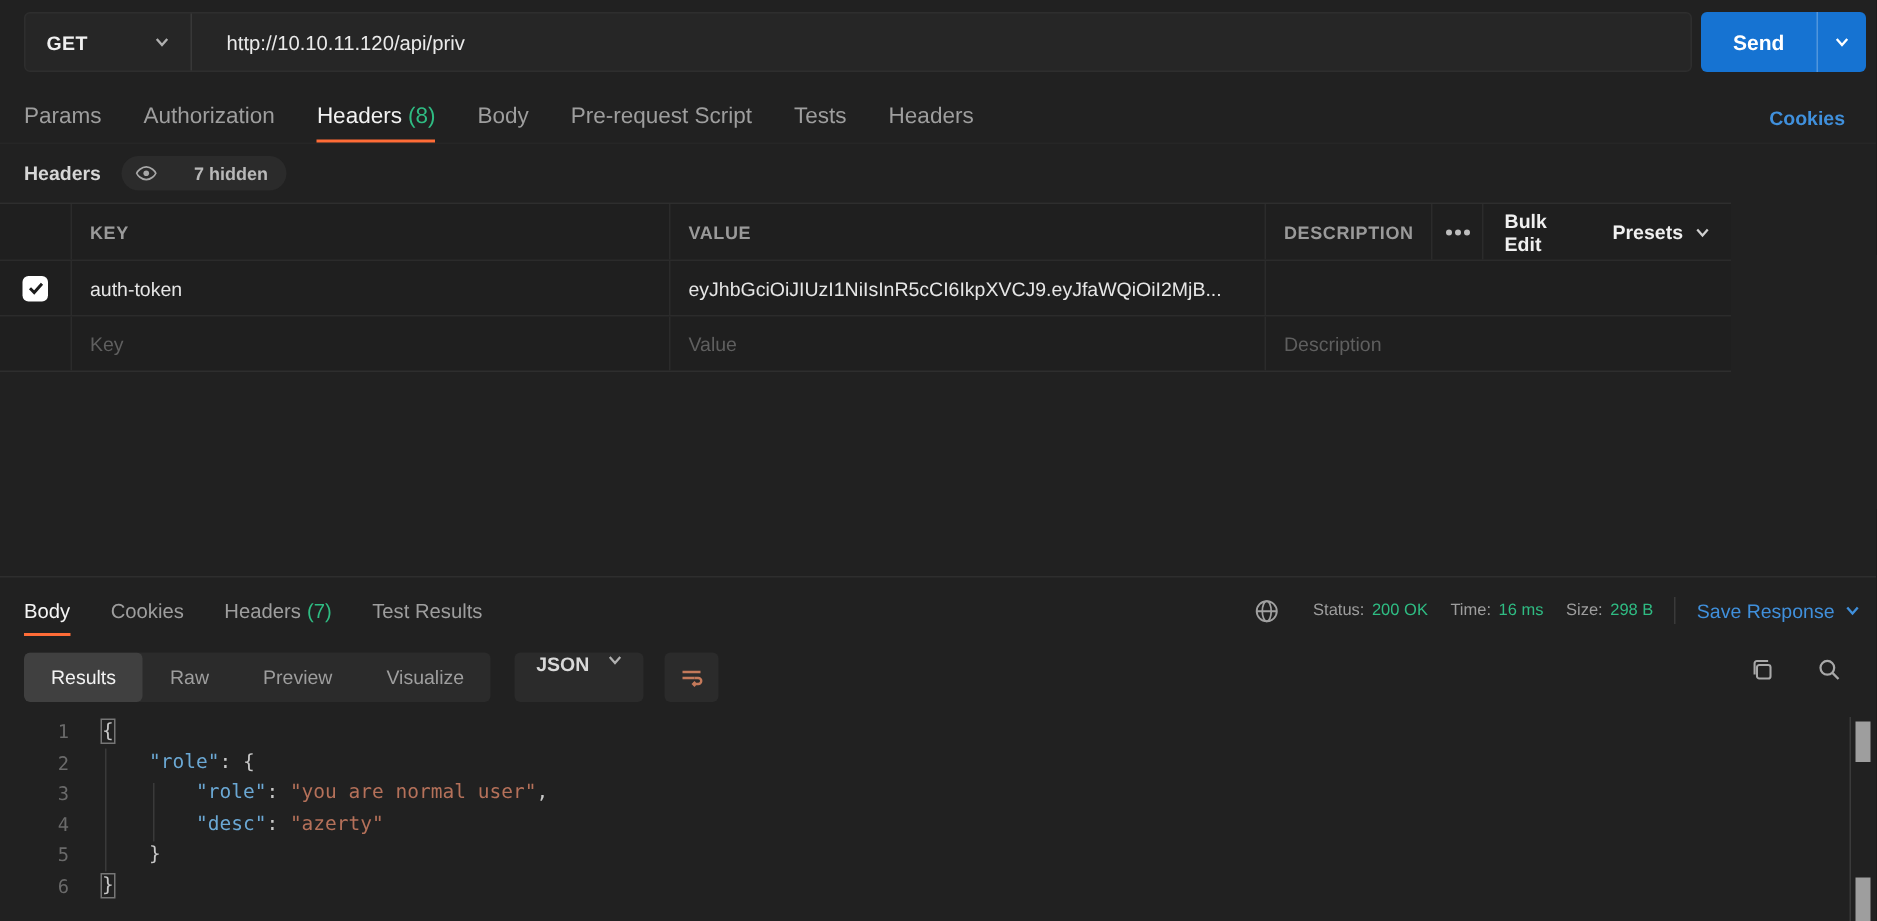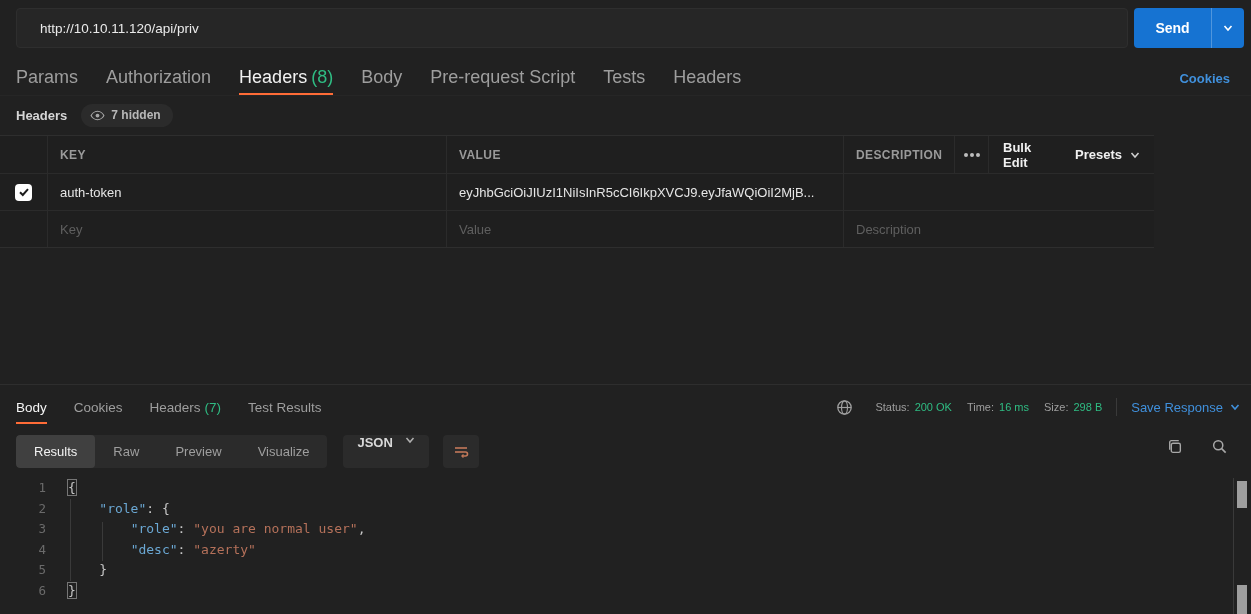--- a/index.html
+++ b/index.html
@@ -24,31 +24,31 @@
   .url-input{flex:1;background:transparent;border:none;outline:none;color:#eaeaea;
     font-size:13.5px;padding:0 0 0 23px;font-family:inherit;}
   .send-group{position:absolute;left:1134px;top:8px;width:110px;height:40px;border-radius:4px;
     background:var(--send);display:flex;overflow:hidden;}
   .send-main{flex:1;display:flex;align-items:center;justify-content:center;color:#fff;
     font-weight:bold;font-size:14px;cursor:pointer;}
   .send-caret{width:33px;display:flex;align-items:center;justify-content:center;border-left:1px solid rgba(255,255,255,.25);cursor:pointer;}
   
   .req-tabs{position:absolute;left:0;top:60px;width:100%;height:36px;display:flex;align-items:center;
     padding-left:16px;border-bottom:1px solid #262626;}
-  .req-tabs .tab{position:relative;margin-right:28px;font-size:18px;color:#9e9e9e;cursor:pointer;
+  .req-tabs .tab{position:relative;margin-right:28px;font-size:15px;color:#9e9e9e;cursor:pointer;
     height:36px;display:flex;align-items:center;}
   .req-tabs .tab.active{color:#f2f2f2;}
   .req-tabs .tab.active::after{content:"";position:absolute;left:0;right:0;bottom:1px;height:2px;background:var(--accent);}
   .count{color:var(--green);margin-left:4px;}
   .cookies-link{position:absolute;right:21px;top:60px;height:36px;display:flex;align-items:center;
     color:var(--blue);font-size:13px;font-weight:bold;cursor:pointer;}
   
   .hdr-subrow{position:absolute;left:16px;top:102px;height:26px;display:flex;align-items:center;gap:14px;}
   .hdr-title{font-size:13px;font-weight:bold;color:#d6d6d6;}
-  .hidden-pill{display:flex;align-items:center;gap:6px;background:#2b2b2b;border-radius:12px;
+  .hidden-pill{display:flex;align-items:flex-end;gap:24px;background:#2b2b2b;border-radius:12px;
     padding:4px 12px 4px 9px;cursor:pointer;}
   .hidden-pill .txt{font-size:12px;color:#b8b8b8;font-weight:bold;}
   
   .kv-table{position:absolute;left:0;top:135px;width:1154px;background:#1f1f1f;
     border-top:1px solid #2e2e2e;border-bottom:1px solid #2e2e2e;}
   .kv-row{display:grid;grid-template-columns:47px 399px 397px 1fr;height:37px;}
   .kv-row + .kv-row{border-top:1px solid #2b2b2b;}
   .kv-cell{display:flex;align-items:center;padding:0 12px;border-left:1px solid #2b2b2b;
     font-size:13px;color:#e6e6e6;overflow:hidden;white-space:nowrap;}
   .kv-cell.first{border-left:none;justify-content:center;padding:0;}
@@ -101,20 +101,28 @@
   .iguide{position:absolute;width:1px;background:#3a3a3a;}
   .sb-track{position:absolute;top:0;right:17px;width:1px;height:136px;background:#3a3a3a;}
   .sb-thumb{position:absolute;right:4px;width:10px;background:#9e9e9e;cursor:pointer;}
 </style>
 </head>
 <body>
 
 <div class="app">
 
   <div class="url-bar">
+    <div class="method-select">
+      <span class="m">GET</span>
+      <span class="chev">
+        <svg width="10" height="10" viewBox="0 0 10 10">
+            <polyline points="1.5,3 5,7 8.5,3" fill="none" stroke="#b0b0b0" stroke-width="1.6"></polyline>
+          </svg>
+      </span>
+    </div>
     <input class="url-input" value="http://10.10.11.120/api/priv" style="">
   </div>
   <div class="send-group">
     <div class="send-main">Send</div>
     <div class="send-caret">
       <span class="chev">
         <svg width="10" height="10" viewBox="0 0 10 10">
             <polyline points="1.5,3 5,7 8.5,3" fill="none" stroke="#fff" stroke-width="1.6"></polyline>
           </svg>
       </span>

